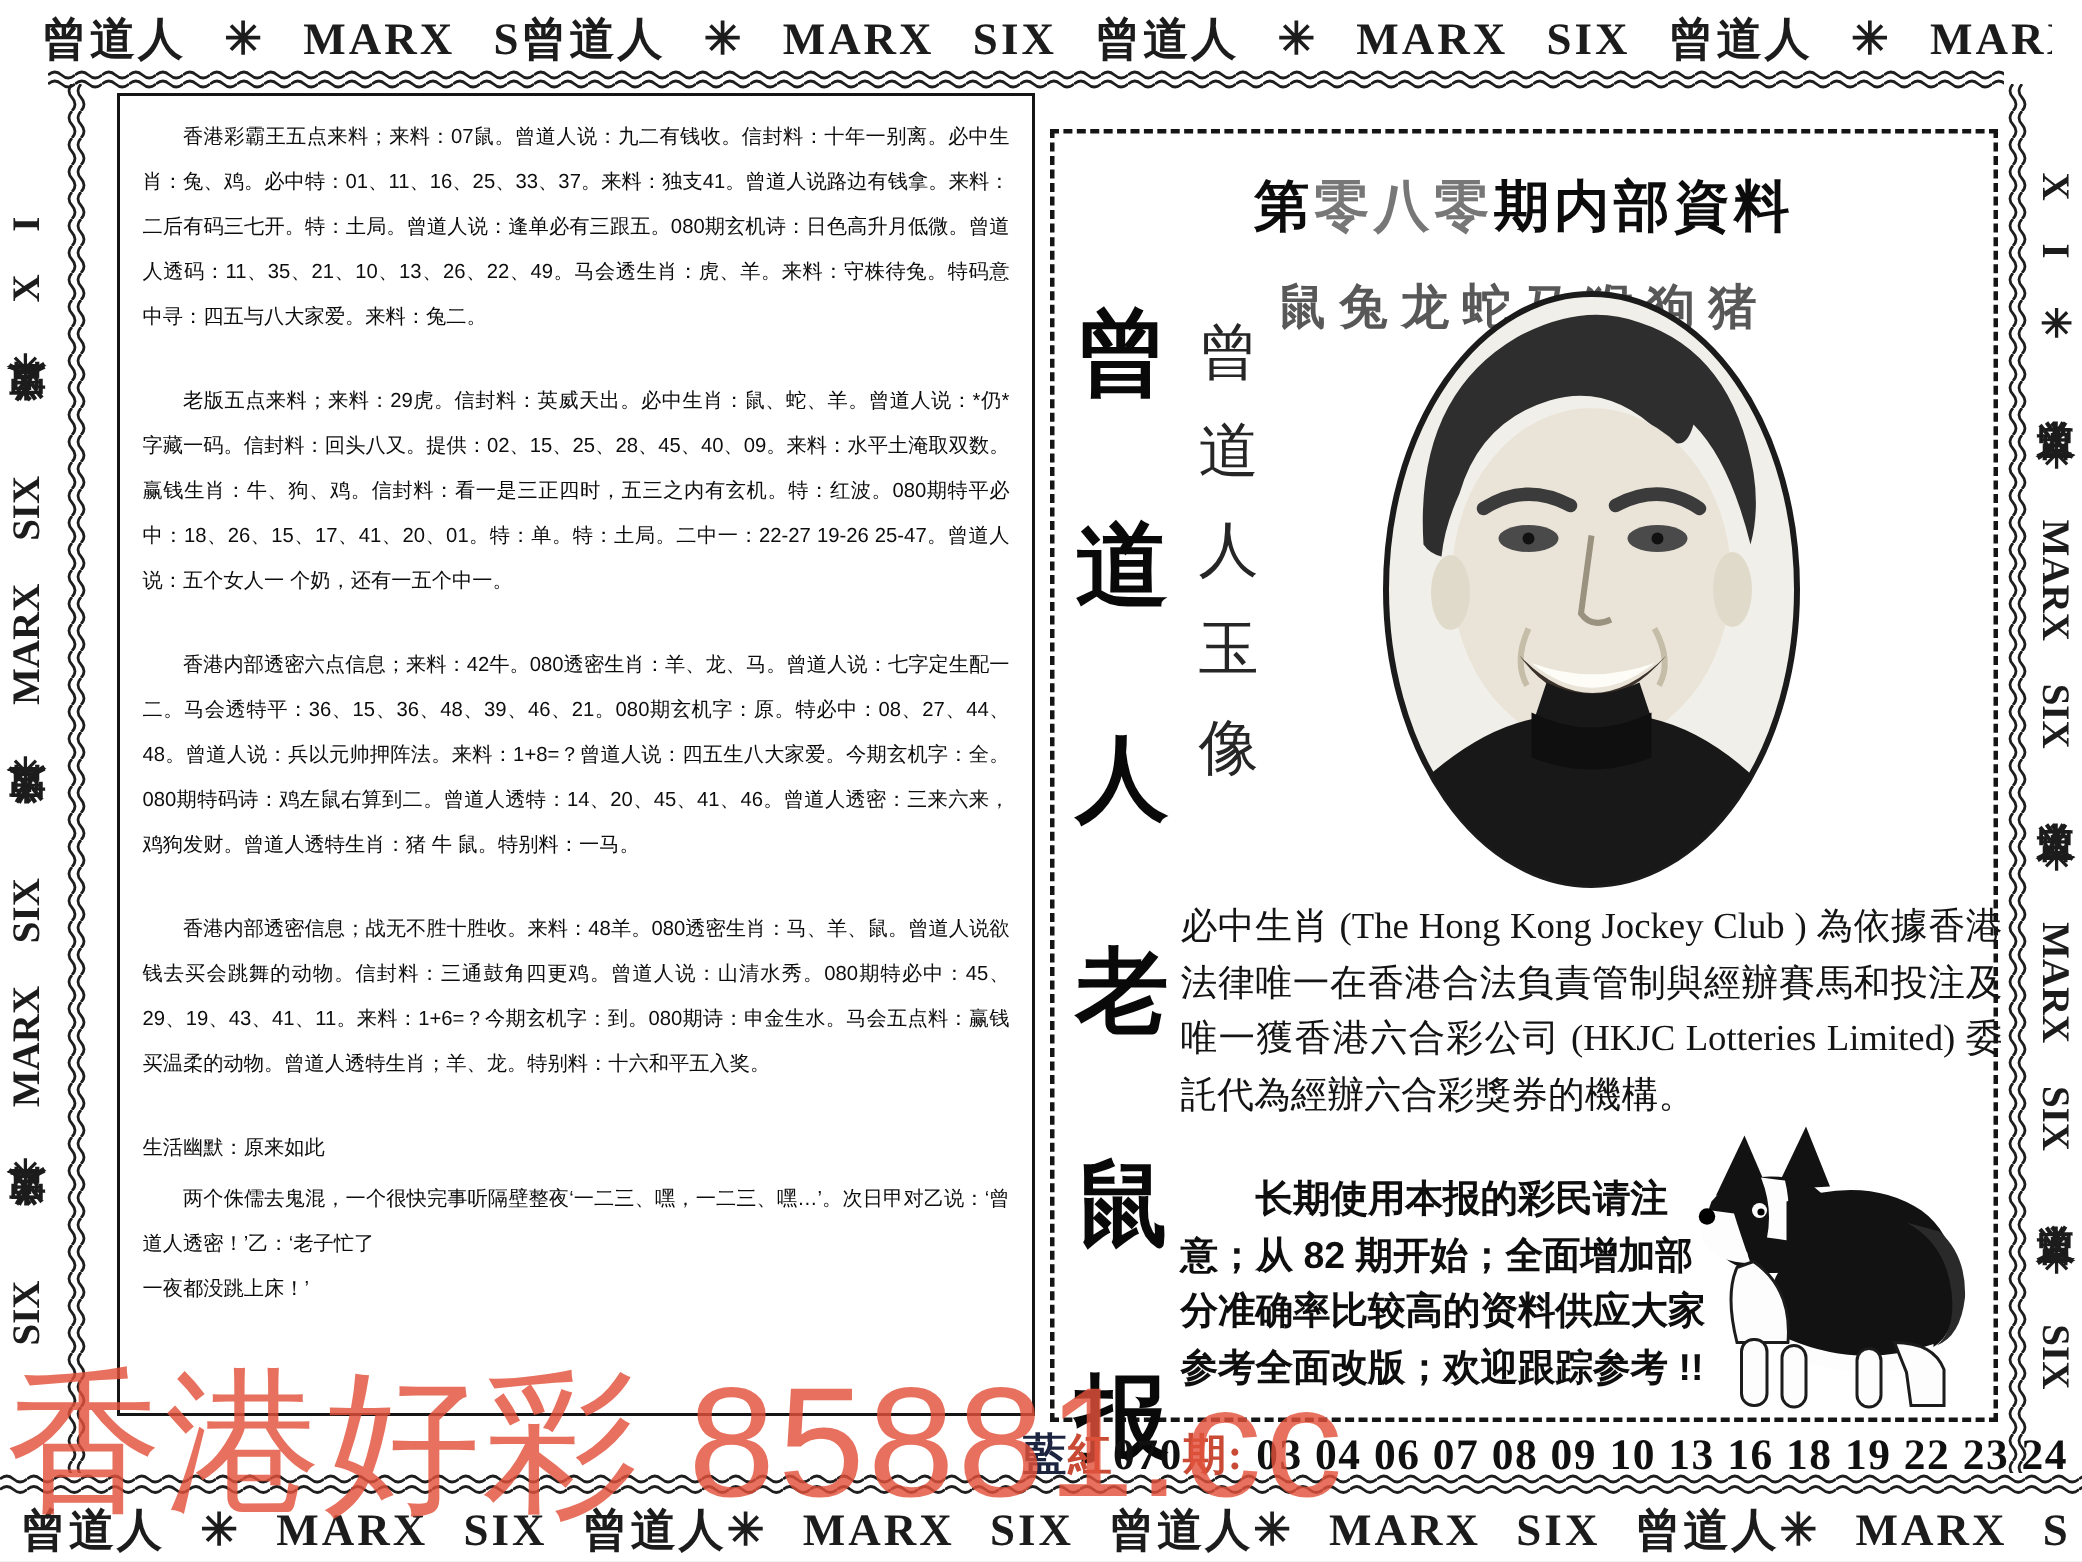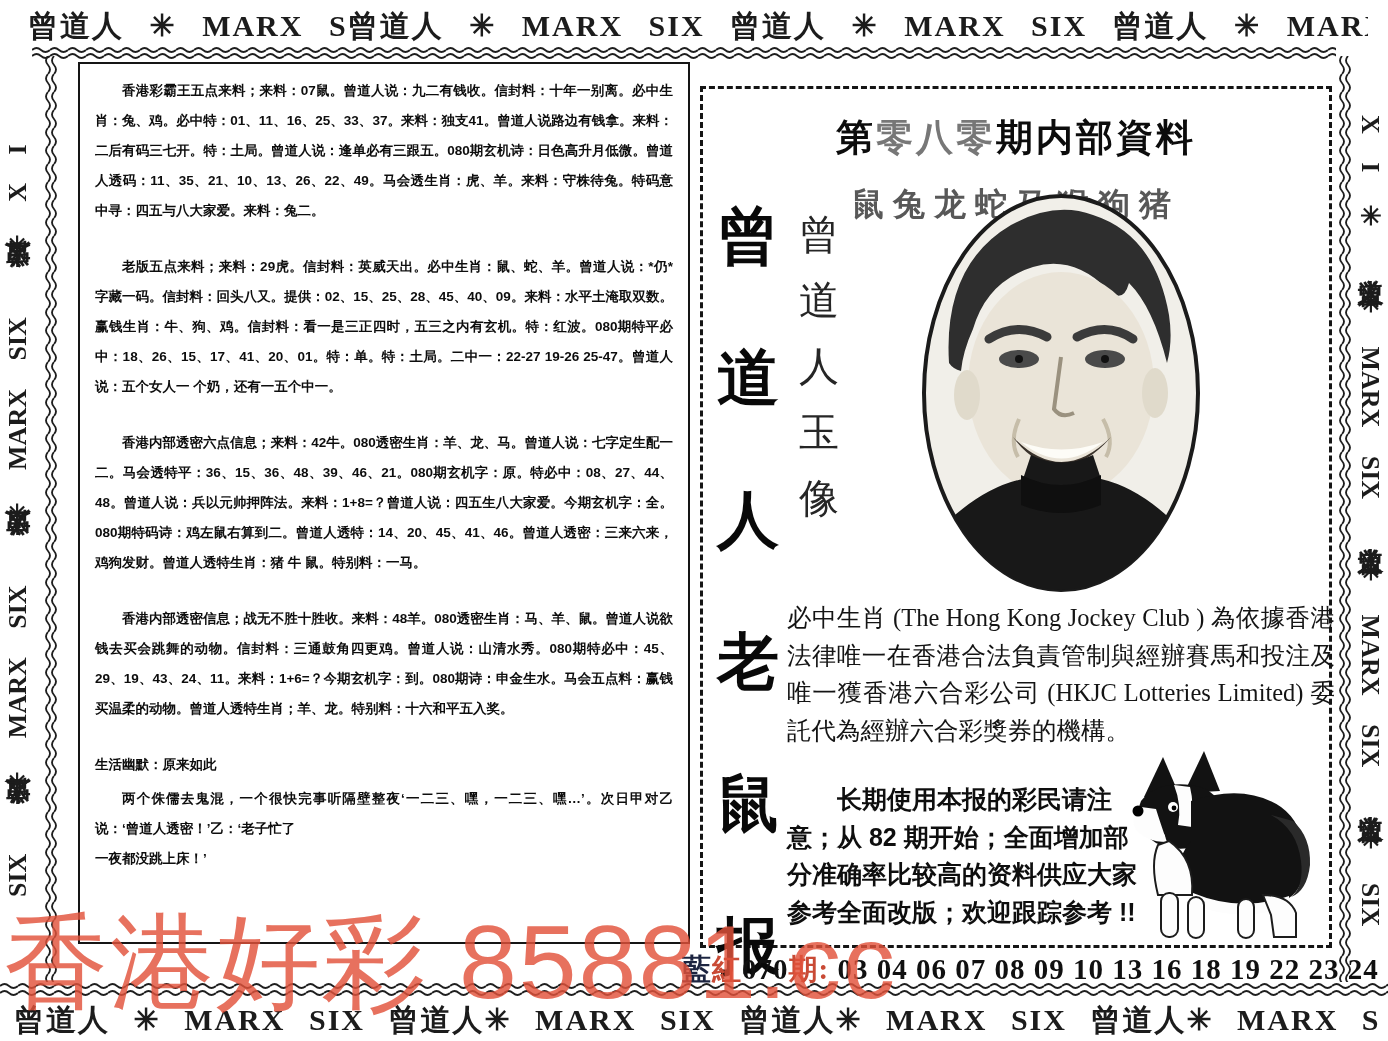--- a/index.html
+++ b/index.html
@@ -14,21 +14,21 @@
   .strip-left{left:0;top:0;width:42px;height:1041px;font-size:26px;word-spacing:22px;
               writing-mode:vertical-rl;transform:rotate(180deg);text-align:center;}
   .strip-right{right:0;top:0;width:40px;height:1041px;font-size:26px;word-spacing:22px;
                writing-mode:vertical-rl;text-align:center;}
 
   .wave{position:absolute;}
 
   
   .left-panel{position:absolute;left:78px;top:62px;width:612px;height:882px;box-sizing:border-box;
               border:2px solid #151515;padding:12px 15px 8px;overflow:hidden;
-              font-family:"Liberation Sans",sans-serif;font-weight:bold;
+              font-family:"Liberation Sans",sans-serif;font-weight:normal;
               font-size:13.5px;line-height:30px;text-align:justify;color:#0d0d0d;}
   .left-panel p{margin:0 0 26px;text-indent:2em;}
   .left-panel p.humor-title{margin:20px 0 4px;text-indent:0;}
   .left-panel p.humor-body{margin:0;}
   .left-panel p.humor-tail{margin:0;text-indent:0;}
 
   
   .right-panel{position:absolute;left:700px;top:86px;width:632px;height:862px;box-sizing:border-box;
                border:3px dashed #151515;}
   .rp-title{margin-top:24px;text-align:center;font-family:"Liberation Sans",sans-serif;
@@ -101,21 +101,21 @@
       <path d="M10 0 Q6 4.5 10 9 T10 18" fill="none" stroke="#1e1e1e" stroke-width="1.8"></path>
     </pattern>
       </defs>
     <rect width="100%" height="100%" fill="url(#wvR)"></rect>
   </svg>
 
   <div class="left-panel">
     <p>香港彩霸王五点来料；来料：07鼠。曾道人说：九二有钱收。信封料：十年一别离。必中生肖：兔、鸡。必中特：01、11、16、25、33、37。来料：独支41。曾道人说路边有钱拿。来料：二后有码三七开。特：土局。曾道人说：逢单必有三跟五。080期玄机诗：日色高升月低微。曾道人透码：11、35、21、10、13、26、22、49。马会透生肖：虎、羊。来料：守株待兔。特码意中寻：四五与八大家爱。来料：兔二。</p>
     <p>老版五点来料；来料：29虎。信封料：英威天出。必中生肖：鼠、蛇、羊。曾道人说：*仍*字藏一码。信封料：回头八又。提供：02、15、25、28、45、40、09。来料：水平土淹取双数。赢钱生肖：牛、狗、鸡。信封料：看一是三正四时，五三之内有玄机。特：红波。080期特平必中：18、26、15、17、41、20、01。特：单。特：土局。二中一：22-27 19-26 25-47。曾道人说：五个女人一 个奶，还有一五个中一。</p>
     <p>香港内部透密六点信息；来料：42牛。080透密生肖：羊、龙、马。曾道人说：七字定生配一二。马会透特平：36、15、36、48、39、46、21。080期玄机字：原。特必中：08、27、44、48。曾道人说：兵以元帅押阵法。来料：1+8=？曾道人说：四五生八大家爱。今期玄机字：全。080期特码诗：鸡左鼠右算到二。曾道人透特：14、20、45、41、46。曾道人透密：三来六来，鸡狗发财。曾道人透特生肖：猪 牛 鼠。特别料：一马。</p>
-    <p>香港内部透密信息；战无不胜十胜收。来料：48羊。080透密生肖：马、羊、鼠。曾道人说欲钱去买会跳舞的动物。信封料：三通鼓角四更鸡。曾道人说：山清水秀。080期特必中：45、29、19、43、24、11。来料：1+6=？今期玄机字：到。080期诗：申金生水。马会五点料：赢钱买温柔的动物。曾道人透特生肖；羊、龙。特别料：十六和平五入奖。</p>
+    <p>香港内部透密信息；战无不胜十胜收。来料：48羊。080透密生肖：马、羊、鼠。曾道人说欲钱去买会跳舞的动物。信封料：三通鼓角四更鸡。曾道人说：山清水秀。080期特必中：45、29、19、43、41、11。来料：1+6=？今期玄机字：到。080期诗：申金生水。马会五点料：赢钱买温柔的动物。曾道人透特生肖；羊、龙。特别料：十六和平五入奖。</p>
     <p class="humor-title">生活幽默：原来如此</p>
     <p class="humor-body">两个侏儒去鬼混，一个很快完事听隔壁整夜‘一二三、嘿，一二三、嘿…’。次日甲对乙说：‘曾道人透密！’乙：‘老子忙了</p>
     <p class="humor-tail">一夜都没跳上床！’</p>
   </div>
 
   <div class="right-panel">
     <div class="rp-title">
       <span>第</span><span class="hollow">零八零</span><span>期内部資料</span>
     </div>
     <div class="rp-subtitle">鼠兔龙蛇马猴狗猪</div>

